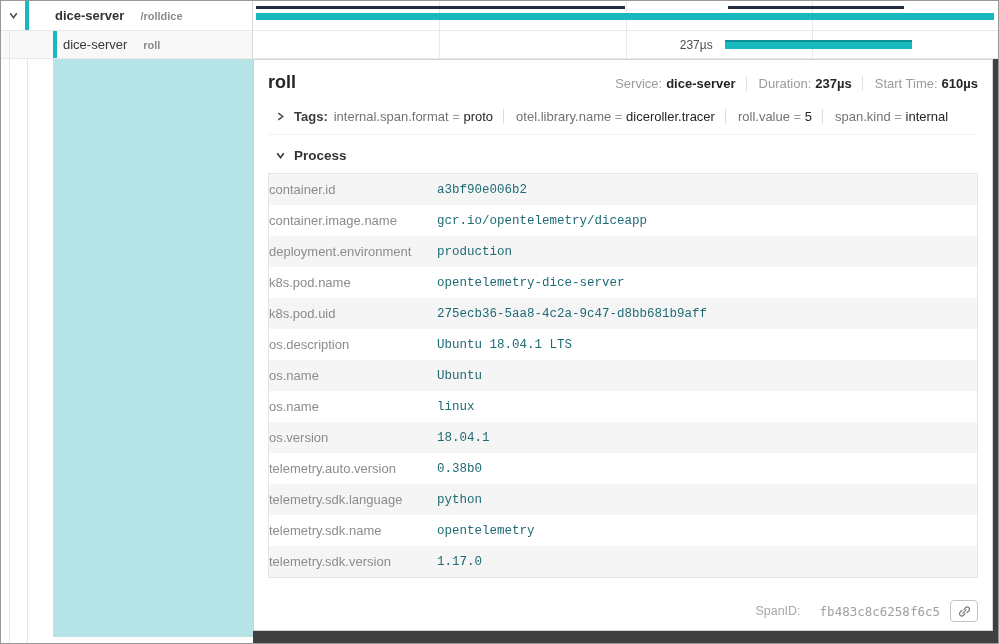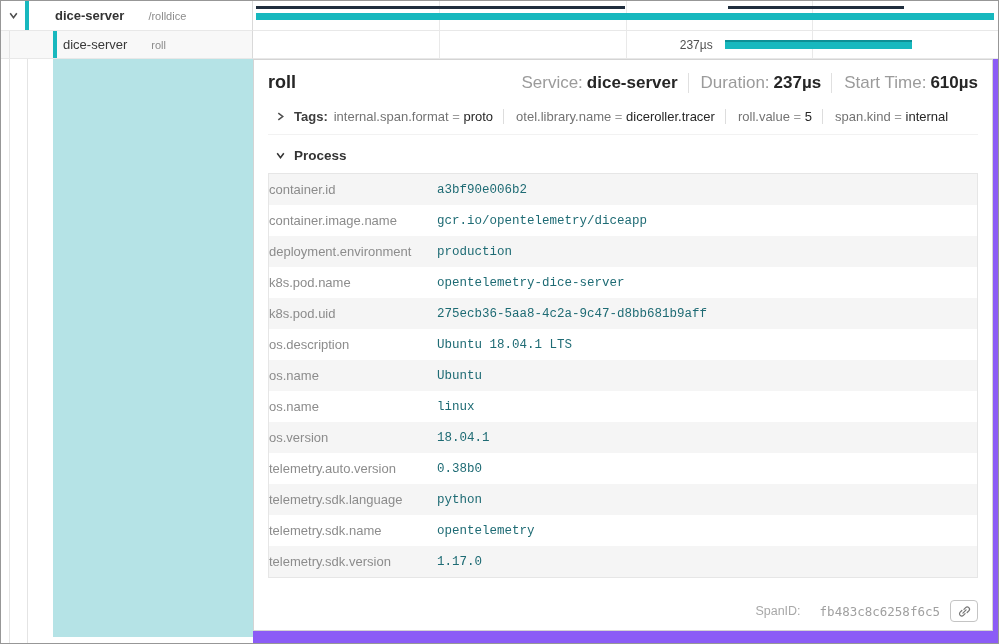--- a/index.html
+++ b/index.html
@@ -2,58 +2,58 @@
 <html style="--accent: #17b8be; --accent_light: #b5e3e6; --bar_dark: #1f2d3d; --value_color: #1e6b74;"><head>
 <meta charset="utf-8">
 <style>
   :root{
     --accent:#17b8be;
     --accent_light:#b5e3e6;
     --bar_dark:#1f2d3d;
     --value_color:#1e6b74;
   }
   html,body{margin:0;padding:0;background:#fff;font-family:"Liberation Sans",sans-serif;}
-  .screen{position:relative;width:999px;height:644px;box-sizing:border-box;border:1px solid #979797;background:#8b5cf6;overflow:hidden;}
+  .screen{position:relative;width:999px;height:644px;box-sizing:border-box;border:1px solid #979797;background:#404040;overflow:hidden;}
 
   
   .span-row{position:absolute;left:0;right:0;}
   .row1{top:0;height:30px;}
   .row2{top:30px;height:28px;}
   .row-left{position:absolute;left:0;top:0;bottom:0;width:252px;box-sizing:border-box;border-right:1px solid #d9d9d9;border-bottom:1px solid #e8e8e8;background:#fff;display:flex;align-items:center;cursor:pointer;}
   .row2 .row-left{background:#f8f8f8;}
   .row-timeline{position:absolute;left:252px;right:0;top:0;bottom:0;box-sizing:border-box;border-bottom:1px solid #e8e8e8;background:#fff;}
   .tick{position:absolute;top:0;bottom:0;width:1px;background:#e9e9e9;}
   .tick.t25{left:25%;} .tick.t50{left:50%;} .tick.t75{left:75%;}
   .chev{display:inline-flex;align-items:center;justify-content:center;width:16px;margin-left:4px;cursor:pointer;}
   .accent{position:absolute;top:0;bottom:0;width:4px;background:var(--accent);}
   .accent.a1{left:24px;}
   .accent.a2{left:52px;}
   .svc{font-size:13px;font-weight:bold;color:#333;}
   .row1 .svc{margin-left:34px;}
   .row2 .svc{margin-left:62px;font-weight:normal;color:#383838;}
-  .op{font-size:11px;color:#8c8c8c;margin-left:24px;}
+  .op{font-size:11px;color:#8c8c8c;margin-left:16px;font-weight:bold;}
   .guide{position:absolute;top:0;bottom:0;width:1px;background:#e4e4e4;}
   .g8{left:8px;} .g26{left:26px;}
 
   .mini{position:absolute;top:5px;height:3px;background:var(--bar_dark);}
   .mini.a{left:0.4%;width:49.6%;}
   .mini.b{left:63.8%;width:23.6%;}
   .bar-root{position:absolute;top:12px;height:7px;left:0.4%;right:0.5%;background:var(--accent);cursor:pointer;}
   .duration-label{position:absolute;left:0;width:61.7%;top:50%;transform:translateY(-50%);text-align:right;font-size:12px;color:#4f4f4f;}
   .bar-child{position:absolute;top:9px;height:9px;left:63.3%;width:25.1%;background:var(--accent);border-top:2px solid #0d8f95;box-sizing:border-box;cursor:pointer;}
 
   
   .body-area{position:absolute;left:0;top:58px;right:0;bottom:0;}
   .left-col{position:absolute;left:0;top:0;width:252px;bottom:0;background:#fff;}
   .teal-block{position:absolute;left:52px;right:0;top:0;bottom:6px;background:var(--accent_light);}
 
   .detail-panel{position:absolute;left:252px;top:0;right:5px;bottom:12px;box-sizing:border-box;background:#fff;border:1px solid #d4d4d4;padding:12px 14px 8px 14px;display:flex;flex-direction:column;}
   .panel-header{display:flex;align-items:baseline;justify-content:space-between;}
   .span-title{font-size:18px;font-weight:bold;color:#262626;margin:0;}
-  .meta{font-size:17px;color:#9b9b9b;display:flex;align-items:baseline;}
+  .meta{font-size:13px;color:#9b9b9b;display:flex;align-items:baseline;}
   .meta-item{white-space:nowrap;}
   .meta-item + .meta-item{margin-left:10px;padding-left:12px;border-left:1px solid #e0e0e0;}
   .meta-item b{color:#262626;margin-left:4px;}
 
   .tags-row{margin-top:16px;padding-bottom:10px;border-bottom:1px solid #f2f2f2;font-size:13px;display:flex;align-items:center;flex-wrap:wrap;cursor:pointer;}
   .tags-label{font-weight:bold;color:#3d3d3d;margin:0 6px 0 6px;}
   .tag-item{white-space:nowrap;color:#262626;text-align:right;}
   .tag-item + .tag-item{margin-left:10px;padding-left:12px;border-left:1px solid #ddd;}
   .tag-key{color:#737373;}
   .tag-key::after{content:" = ";color:#9b9b9b;}

